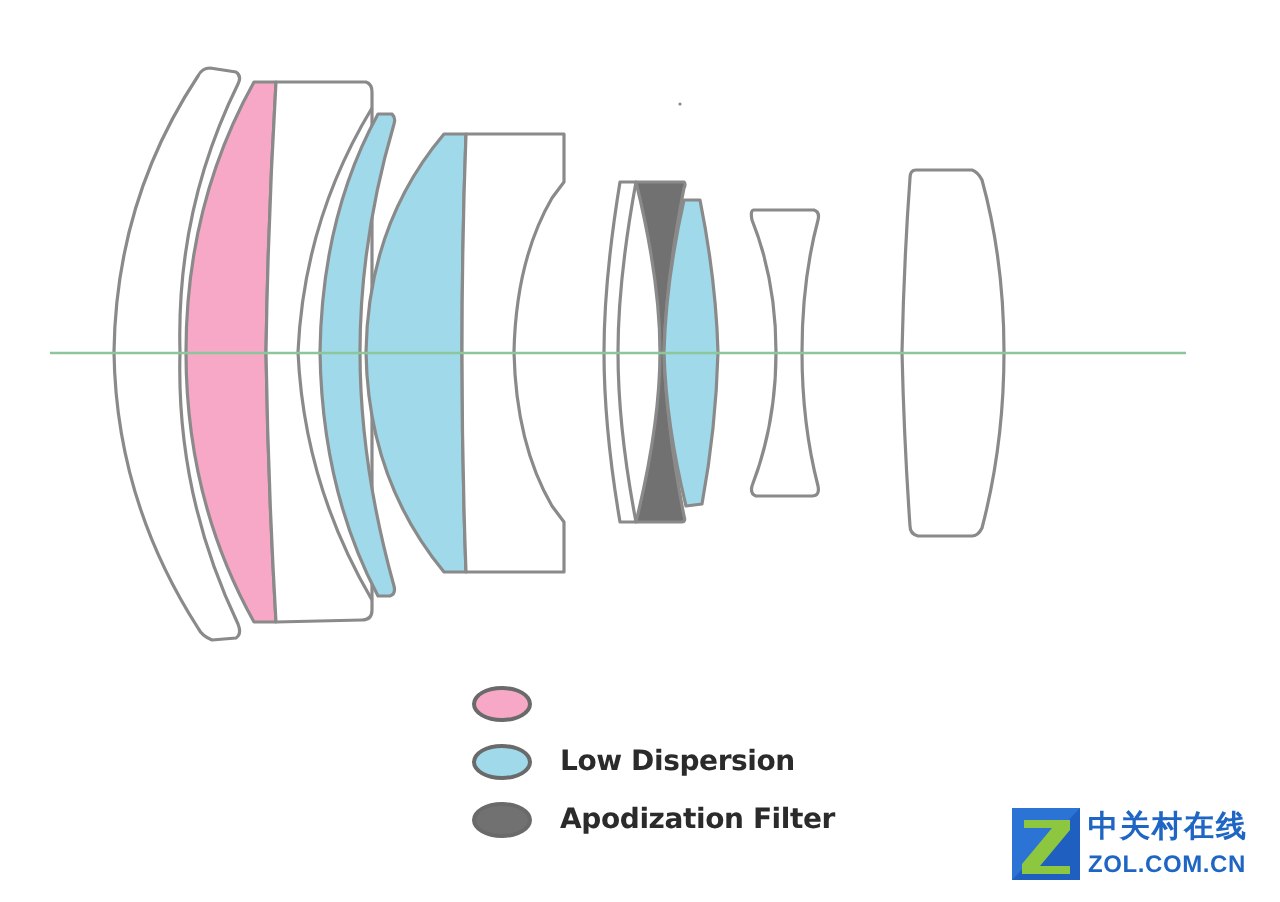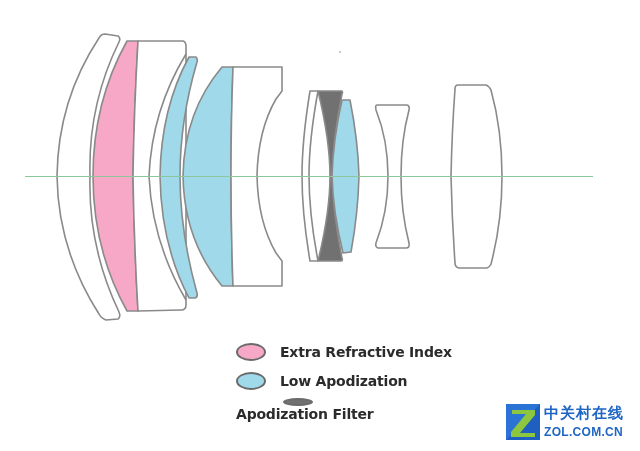--- a/index.html
+++ b/index.html
@@ -46,27 +46,26 @@
   </g>
 
   <line x1="25" y1="176.5" x2="593" y2="176.5" stroke="#8cc69b" stroke-width="1.2"></line>
 
   <circle cx="340" cy="52" r="0.8" fill="#888"></circle>
 </svg>
 
 <div class="legend">
   <div class="legend-item" style="top:2px;">
     <span class="legend-swatch" style="background:#f7a8c6;"></span>
-    <span class="legend-label">Extra Refractive Index</span>
   </div>
   <div class="legend-item" style="top:31px;">
     <span class="legend-swatch" style="background:#9fd9ea;"></span>
-    <span class="legend-label">Low Apodization</span>
+    <span class="legend-label">Low Dispersion</span>
   </div>
-  <div class="legend-item" style="top:60px;flex-direction:column;">
+  <div class="legend-item" style="top:60px;">
     <span class="legend-swatch" style="background:#717171;"></span>
     <span class="legend-label">Apodization Filter</span>
   </div>
 </div>
 
 <div class="watermark">
   <svg class="wm-logo" viewBox="0 0 34 36">
     <polygon points="0,0 34,0 34,36 0,36" fill="#1e5fbf"></polygon>
     <polygon points="0,0 34,0 0,36" fill="#2b74d6"></polygon>
     <polygon points="6,6 29,6 29,11 14,29 29,29 29,33 5,33 5,28 20,10 6,10" fill="#8dc63f"></polygon>

